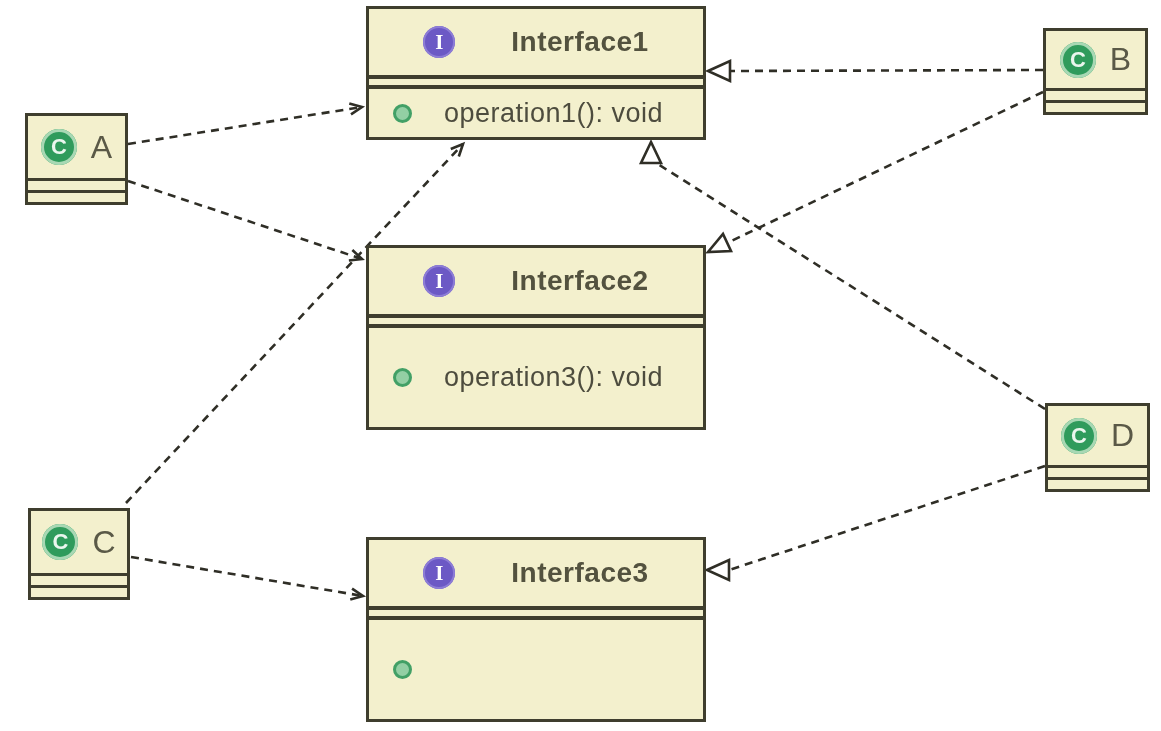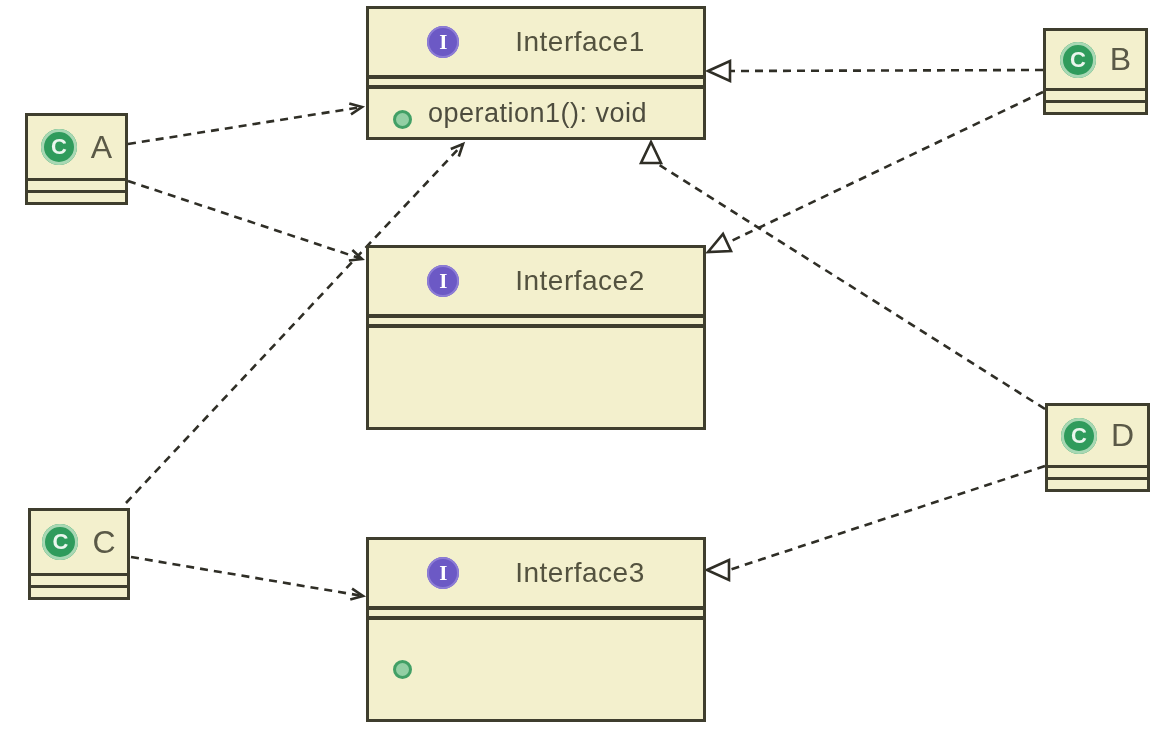--- a/index.html
+++ b/index.html
@@ -11,26 +11,26 @@
 
   
   .iface{
     position:absolute;z-index:2;box-sizing:border-box;
     background:#f3f0cd;border:3px solid #3f3e2e;
     display:flex;flex-direction:column;
   }
   .ihdr{
     flex:0 0 66px;display:flex;align-items:center;justify-content:center;gap:12px;
   }
-  .iname{font-size:28px;font-weight:400;color:#53523f;letter-spacing:.5px;margin-left:44px;}
+  .iname{font-size:28px;font-weight:700;color:#53523f;letter-spacing:.5px;margin-left:44px;}
   .isep{
     flex:0 0 6px;border-top:4px solid #3f3e2e;border-bottom:4px solid #3f3e2e;background:#f3f0cd;
   }
   .iops{flex:1;display:flex;flex-direction:column;justify-content:space-evenly;padding:2px 0;}
-  .oprow{display:flex;align-items:flex-end;gap:16px;padding-left:24px;}
+  .oprow{display:flex;align-items:center;gap:32px;padding-left:24px;}
   .optext{font-size:27px;color:#4d4c3e;letter-spacing:.5px;white-space:nowrap;}
 
   
   .icon-iface{
     width:32px;height:32px;border-radius:50%;background:#6c59c5;
     box-shadow:inset 0 0 0 2px #8d7dd6;
     color:#ffffff;font-size:21px;font-weight:bold;
     display:flex;align-items:center;justify-content:center;
     font-family:"Liberation Serif","DejaVu Serif",serif;
   }
@@ -99,20 +99,24 @@
     </div>
   </div>
 
   <div class="iface" style="left:366px;top:245px;width:340px;height:185px">
     <div class="ihdr">
       <span class="icon-iface">I</span>
       <span class="iname">Interface2</span>
     </div>
     <div class="isep"></div>
     <div class="iops">
+      <div class="oprow">
+        <span class="icon-op"></span>
+        <span class="optext">operation3(): void</span>
+      </div>
     </div>
   </div>
 
   <div class="iface" style="left:366px;top:537px;width:340px;height:185px">
     <div class="ihdr">
       <span class="icon-iface">I</span>
       <span class="iname">Interface3</span>
     </div>
     <div class="isep"></div>
     <div class="iops">

